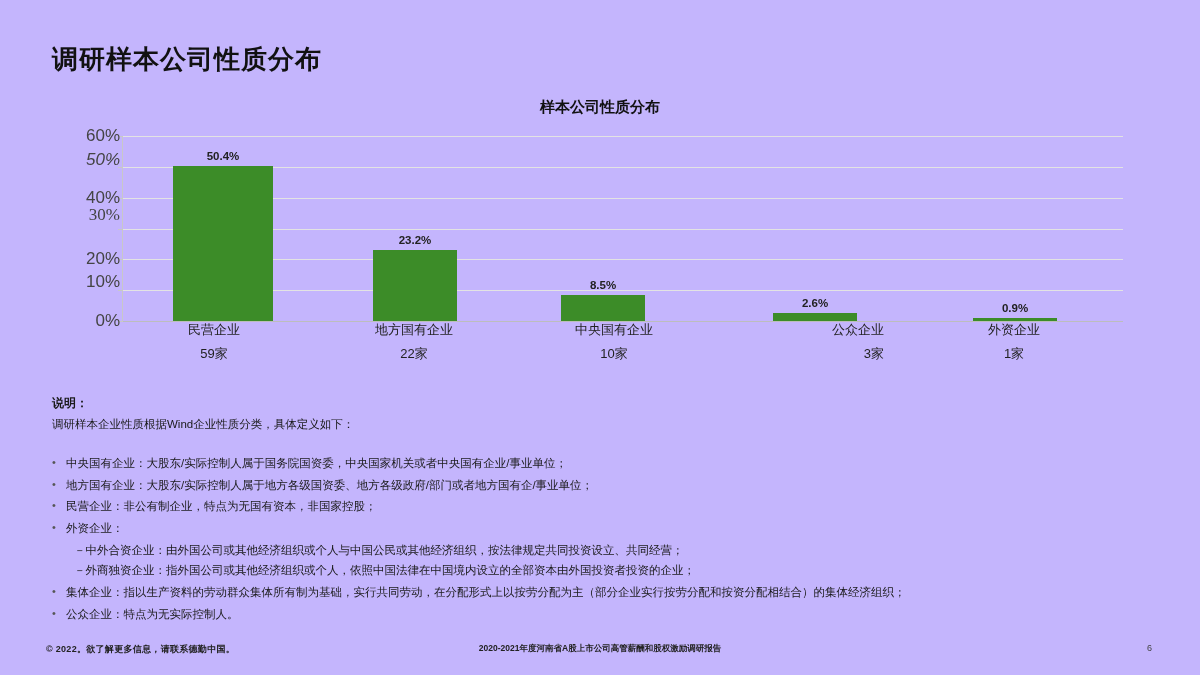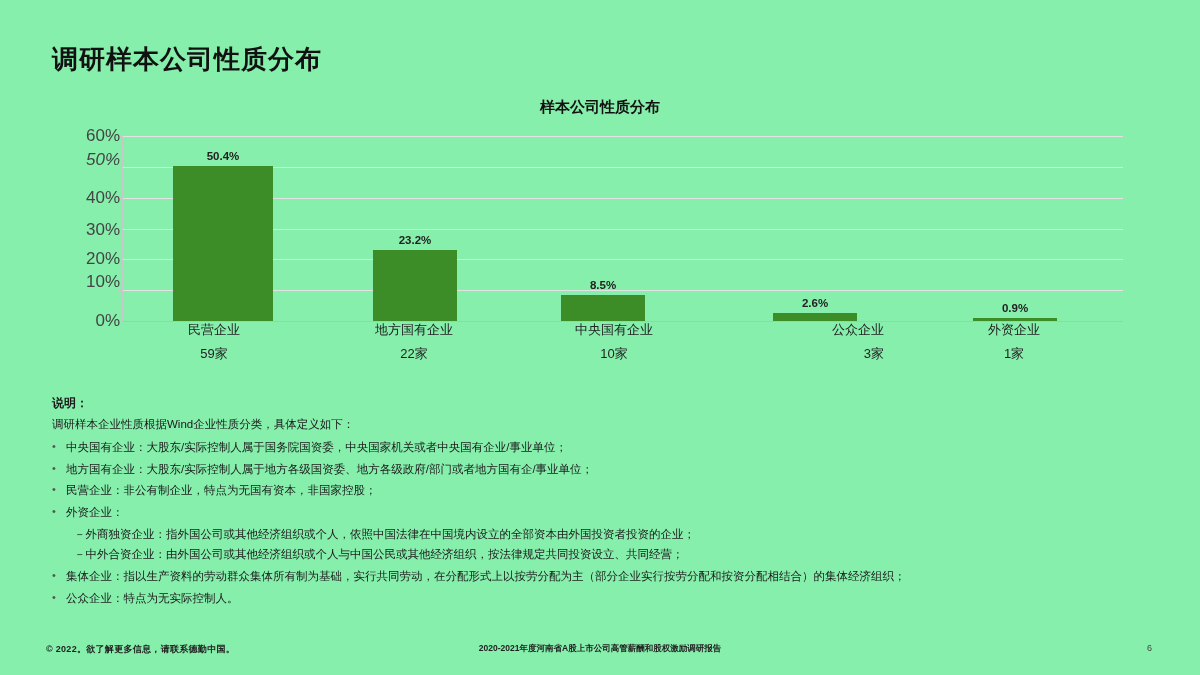--- a/index.html
+++ b/index.html
@@ -13,21 +13,21 @@
     font-family: "Liberation Sans", sans-serif;
     color: #1a1a1a;
     overflow: hidden;
     position: relative;
   }
   .slide {
     position: absolute;
     left: 0; top: 0;
     width: 1200px;
     height: 675px;
-    background: #86efac;
+    background: #c4b5fd;
   }
   .slide-title {
     position: absolute;
     left: 52px;
     top: 42px;
     font-size: 26px;
     font-weight: bold;
     letter-spacing: 1px;
     color: #111;
   }
@@ -137,21 +137,21 @@
     font-size: 11.5px;
     color: #1a1a1a;
     line-height: 1.45;
   }
   .notes-heading {
     font-weight: bold;
     font-size: 12px;
     margin-bottom: 4px;
   }
   .notes-intro {
-    margin: 0 0 6px 0;
+    margin: 0 0 22px 0;
   }
   .note-item {
     display: flex;
     align-items: flex-start;
     margin: 5px 0;
   }
   .note-bullet {
     width: 14px;
     flex: 0 0 14px;
     color: #555;
@@ -218,21 +218,21 @@
       <div class="gridline" style="top:30.8px;"></div>
       <div class="ytick" style="top:30.8px;"></div>
       <div class="ylabel" style="top:24px;font-style:italic;">50%</div>
 
       <div class="gridline" style="top:61.7px;"></div>
       <div class="ytick" style="top:61.7px;"></div>
       <div class="ylabel" style="top:61.7px;">40%</div>
 
       <div class="gridline" style="top:92.5px;"></div>
       <div class="ytick" style="top:92.5px;"></div>
-      <div class="ylabel" style="top:94px;">30%</div>
+      <div class="ylabel" style="top:79px;font-family:Liberation Serif, serif;">30%</div>
 
       <div class="gridline" style="top:123.3px;"></div>
       <div class="ytick" style="top:123.3px;"></div>
       <div class="ylabel" style="top:123.3px;">20%</div>
 
       <div class="gridline" style="top:154.2px;"></div>
       <div class="ytick" style="top:154.2px;"></div>
       <div class="ylabel" style="top:146px;">10%</div>
 
       <div class="gridline axis" style="top:185px;"></div>
@@ -300,22 +300,22 @@
       <span class="note-text">地方国有企业：大股东/实际控制人属于地方各级国资委、地方各级政府/部门或者地方国有企/事业单位；</span>
     </div>
     <div class="note-item">
       <span class="note-bullet">•</span>
       <span class="note-text">民营企业：非公有制企业，特点为无国有资本，非国家控股；</span>
     </div>
     <div class="note-item">
       <span class="note-bullet">•</span>
       <span class="note-text">外资企业：</span>
     </div>
+    <div class="sub-item">－中外合资企业：由外国公司或其他经济组织或个人与中国公民或其他经济组织，按法律规定共同投资设立、共同经营；</div>
     <div class="sub-item">－外商独资企业：指外国公司或其他经济组织或个人，依照中国法律在中国境内设立的全部资本由外国投资者投资的企业；</div>
-    <div class="sub-item">－中外合资企业：由外国公司或其他经济组织或个人与中国公民或其他经济组织，按法律规定共同投资设立、共同经营；</div>
     <div class="note-item">
       <span class="note-bullet">•</span>
       <span class="note-text">集体企业：指以生产资料的劳动群众集体所有制为基础，实行共同劳动，在分配形式上以按劳分配为主（部分企业实行按劳分配和按资分配相结合）的集体经济组织；</span>
     </div>
     <div class="note-item">
       <span class="note-bullet">•</span>
       <span class="note-text">公众企业：特点为无实际控制人。</span>
     </div>
   </div>
 

